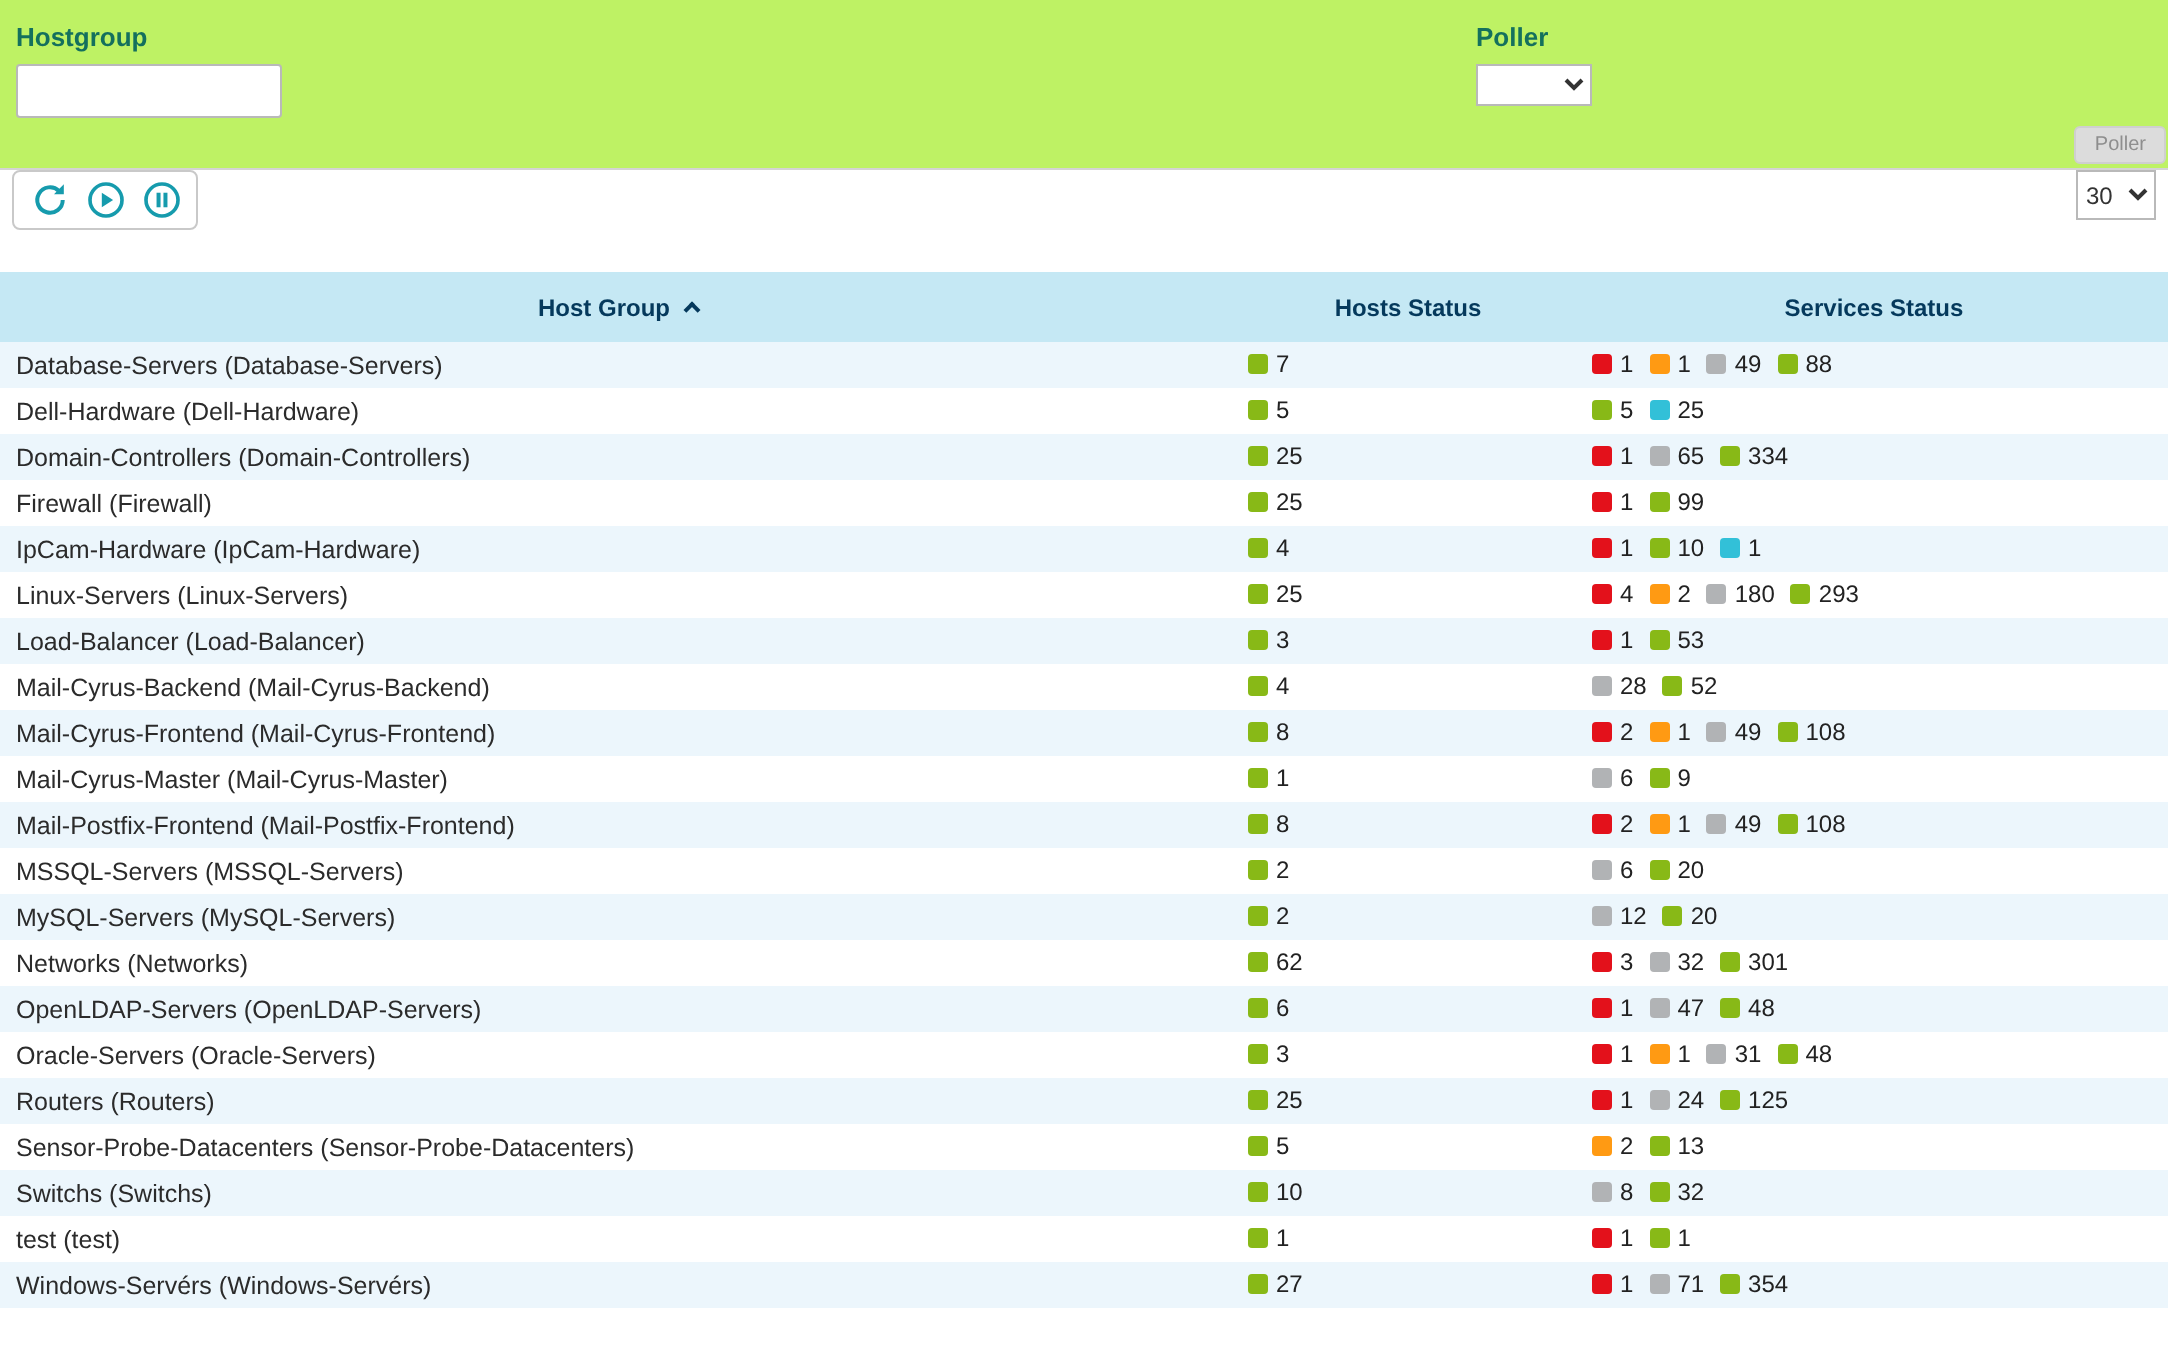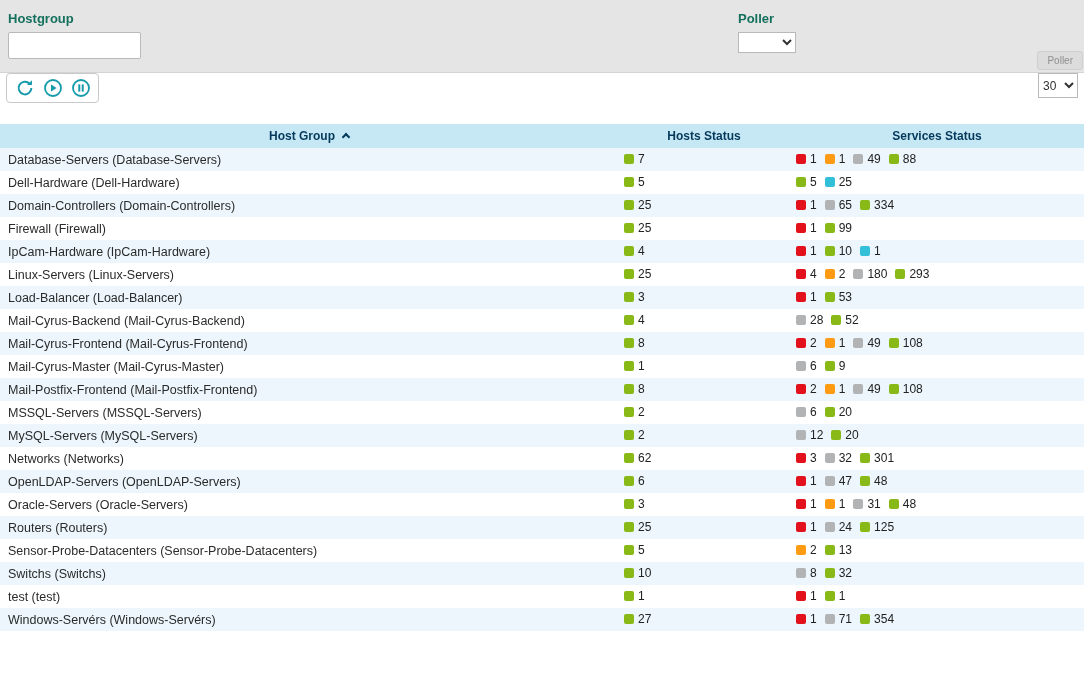--- a/index.html
+++ b/index.html
@@ -1,20 +1,20 @@
 <!DOCTYPE html>
 <html><head>
 <meta charset="utf-8">
 <style>
   *{box-sizing:border-box;margin:0;padding:0}
   html,body{width:1084px;height:684px;overflow:hidden;background:#fff;
     font-family:"Liberation Sans",sans-serif}
 
   
-  .filter-bar{position:relative;height:73px;background:#e5e5e5;border-bottom:1px solid #d4d4d4}
+  .filter-bar{position:relative;height:85px;background:#bef264;border-bottom:1px solid #d4d4d4}
   .fgroup{position:absolute;top:11px}
   .fg-hostgroup{left:8px}
   .fg-poller{left:738px}
   .flabel{display:block;font-size:13px;font-weight:bold;color:#14705d;margin-bottom:6px}
   .finput{width:133px;height:27px;border:1px solid #b9b9b9;border-radius:2px;background:#fff;
     font-size:13px;padding:0 6px;color:#333}
   .fselect{width:58px;height:21px;font-size:12px;border:1px solid #b9b9b9;background:#fff;color:#333}
   .filters-tab{position:absolute;right:1px;bottom:2px;background:#dcdcdc;color:#8e8e8e;
     font-size:10px;padding:3px 9px;border-radius:3px;border:1px solid #cfcfcf;cursor:pointer}
 
@@ -22,21 +22,21 @@
   .toolbar{height:51px;display:flex;justify-content:space-between;
     padding:0 6px;background:#fff}
   .btn-group{display:flex;align-items:center;gap:7px;border:1px solid #c9c9c9;border-radius:4px;
     padding:3px 7px;background:#fff;height:30px}
   .icon-btn{width:21px;height:21px;cursor:pointer;display:flex;align-items:center;justify-content:center}
   .icon-btn svg{width:20px;height:20px;display:block}
   .page-select{height:25px;min-width:40px;font-size:12px;border:1px solid #b9b9b9;background:#fff;color:#333}
 
   
   table{width:1084px;border-collapse:collapse;table-layout:fixed}
-  th{height:24px;background:#c5e8f4;color:#05395c;font-size:12px;font-weight:bold;
+  th{height:35px;background:#c5e8f4;color:#05395c;font-size:12px;font-weight:bold;
     text-align:center;cursor:pointer}
   .caret-up{display:inline-block;width:6px;height:6px;border-top:2px solid #05395c;
     border-left:2px solid #05395c;transform:rotate(45deg);margin-left:8px;vertical-align:0}
   td{height:23px;font-size:12.5px;color:#2b2b2b;vertical-align:middle;white-space:nowrap;overflow:hidden}
   tbody tr:nth-child(odd){background:#ecf6fc}
   tbody tr:nth-child(even){background:#ffffff}
   .name-cell{padding-left:8px}
   .name-link{cursor:pointer}
   .status-cell{padding-left:6px}
   .chip{display:inline-flex;align-items:center;margin-right:8px;cursor:pointer}

